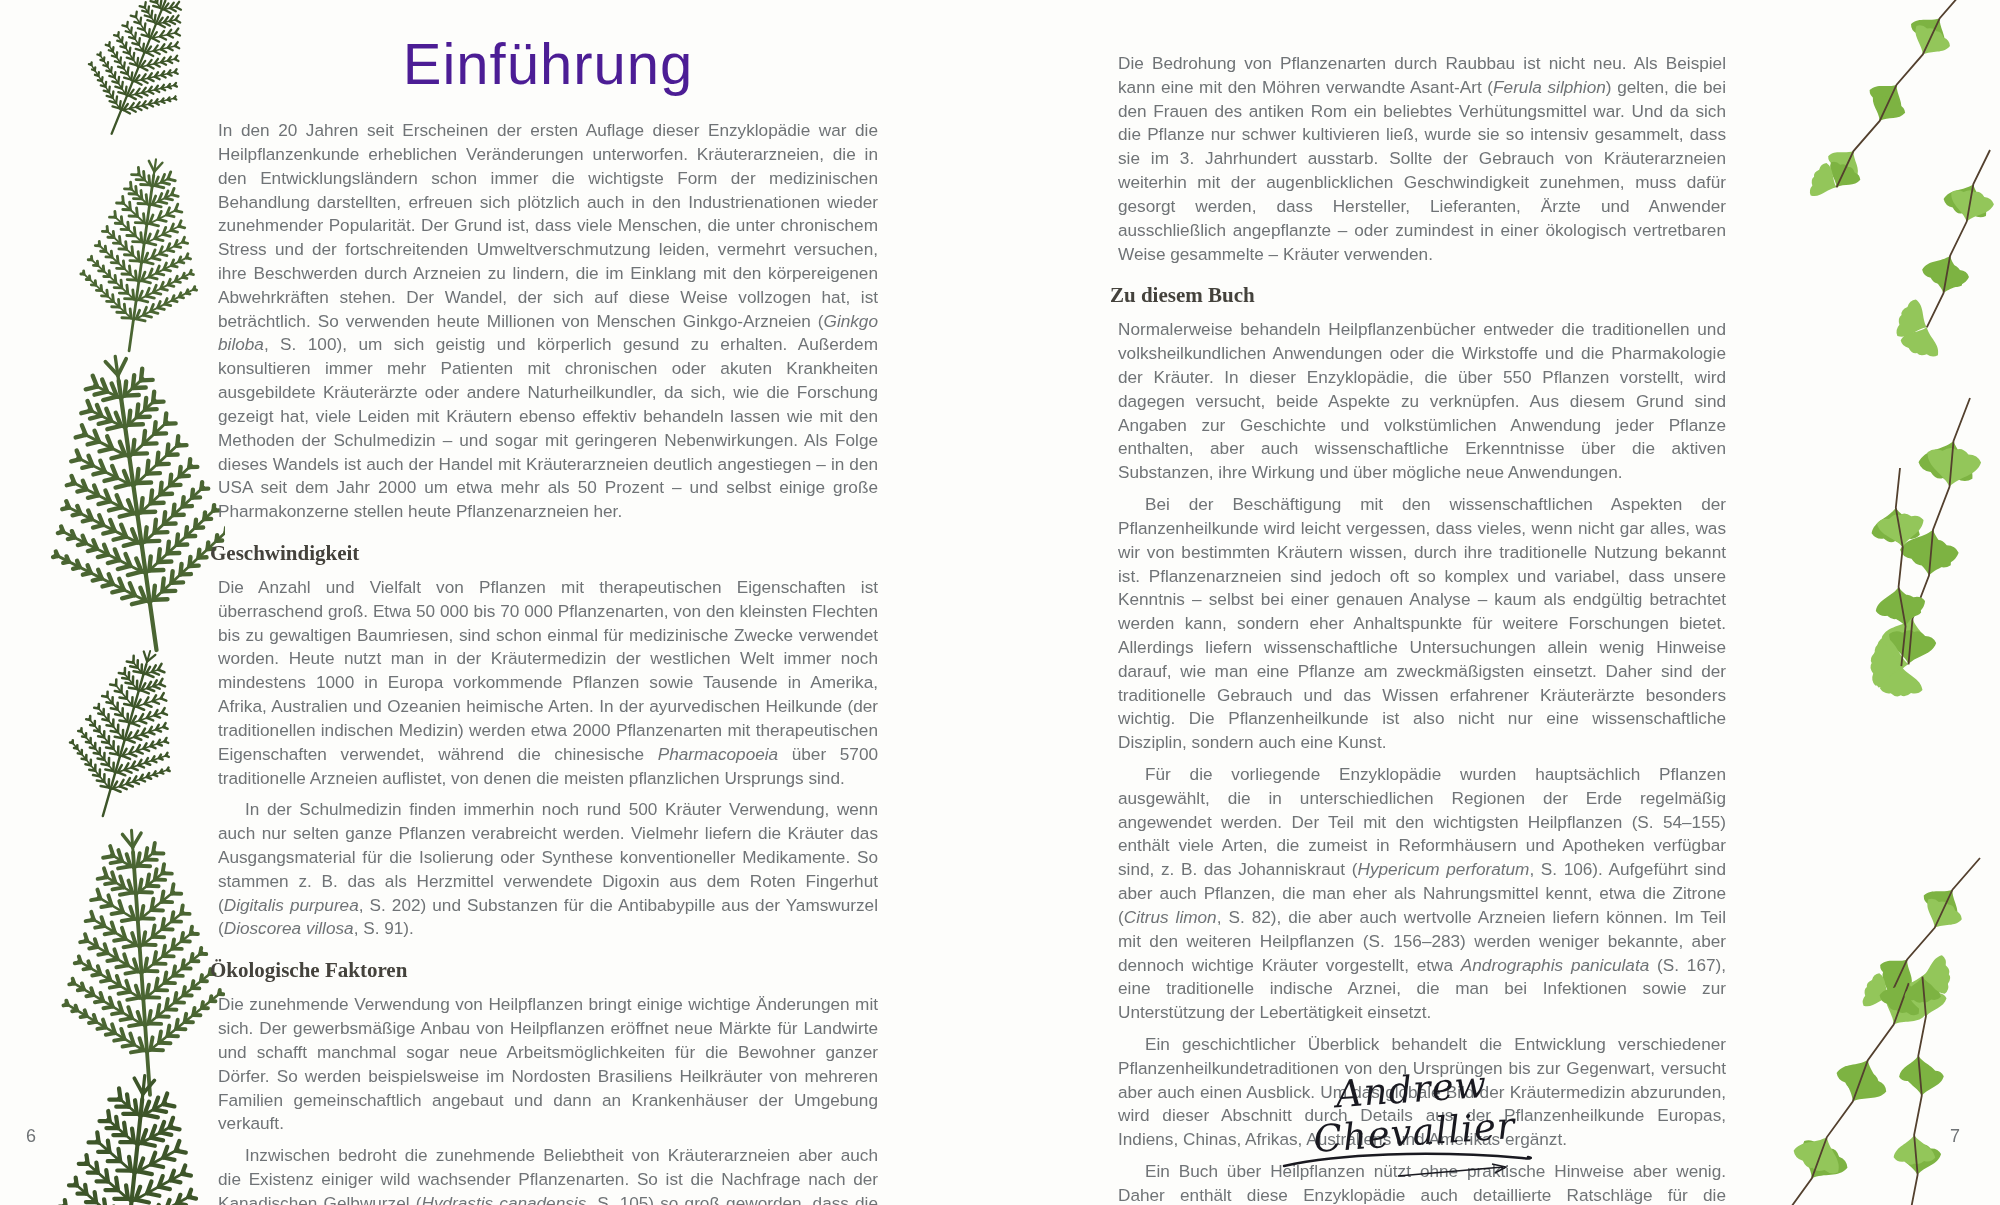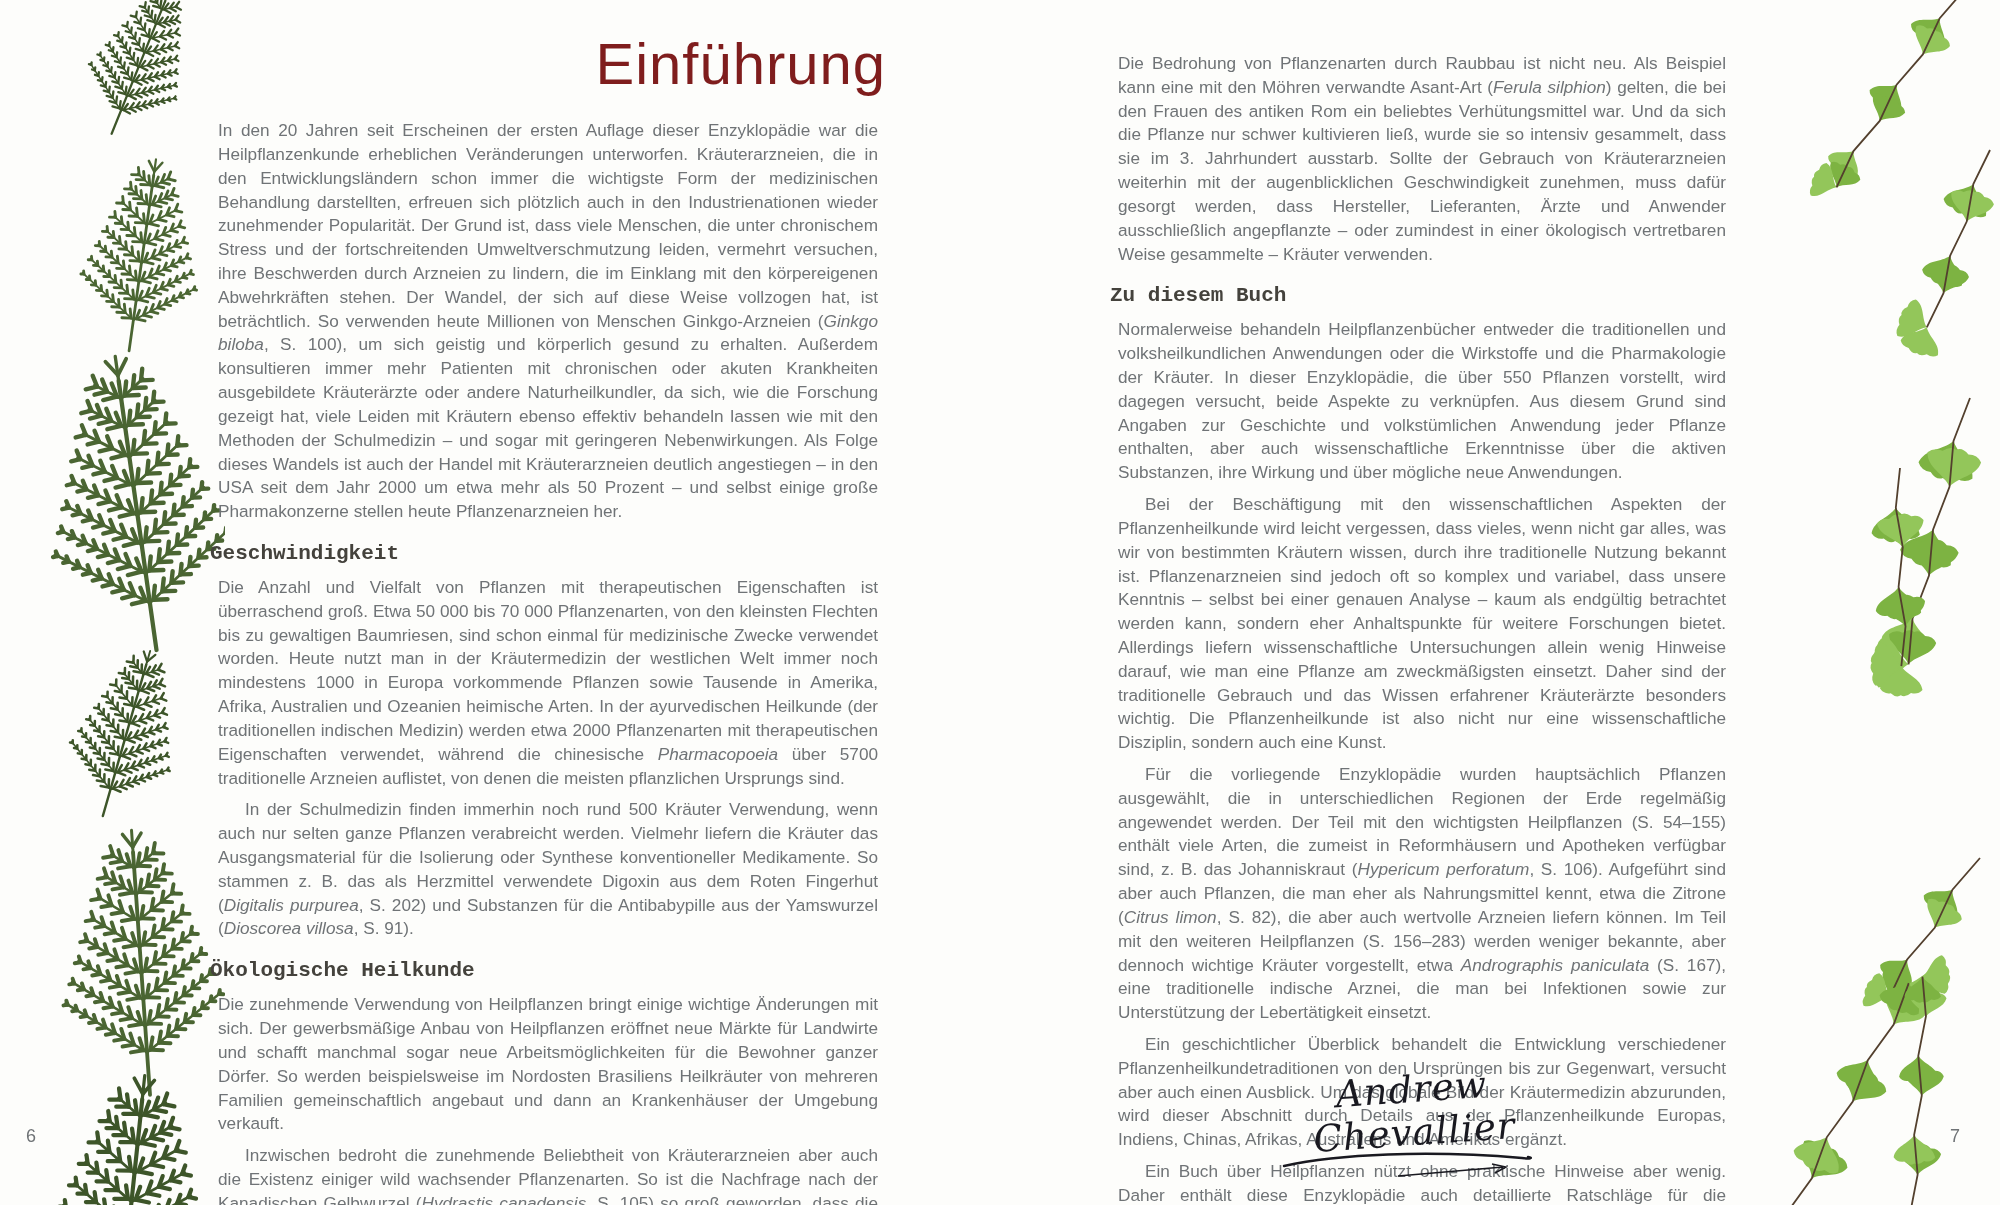--- a/index.html
+++ b/index.html
@@ -12,24 +12,24 @@
   .deco-right{left:1728px;width:272px;height:1205px}
 
   .col{position:absolute;color:#6f7376;font-size:17.2px;line-height:1.385;
        text-align:justify;hyphens:auto;-webkit-hyphens:auto}
   .col-left{left:210px;top:34px;width:676px}
   .col-right{left:1110px;top:44px;width:624px}
 
   h1.title{
     font-family:"Liberation Sans",sans-serif;font-weight:300;
     font-size:58px;line-height:1.02;letter-spacing:1px;
-    color:#7f1d1d;margin:0 0 26px 0;text-align:right;
+    color:#4c1d95;margin:0 0 26px 0;text-align:center;
   }
   h2.sec{
-    font-family:Liberation Mono, monospace;font-weight:700;
+    font-family:Liberation Serif, serif;font-weight:700;
     font-size:21px;color:#44423c;margin:15px 0 4px 0;text-align:left;
   }
   .para{margin:8px}
   .para.indent{text-indent:27px}
   .para i{font-style:italic}
 
   .pageno{position:absolute;font-size:18px;color:#6f7376}
   .pageno-left{left:26px;top:1126px}
   .pageno-right{left:1950px;top:1126px}
 
@@ -1496,21 +1496,21 @@
       </div>
   </section>
   <section>
     <h2 class="sec">Geschwindigkeit</h2>
     <div>
         <p class="para"><span>Die Anzahl und Vielfalt von Pflanzen mit therapeutischen Eigenschaften ist überraschend groß. Etwa 50 000 bis 70 000 Pflanzenarten, von den kleinsten Flechten bis zu gewaltigen Baumriesen, sind schon einmal für medizinische Zwecke verwendet worden. Heute nutzt man in der Kräutermedizin der westlichen Welt immer noch mindestens 1000 in Europa vorkommende Pflanzen sowie Tausende in Amerika, Afrika, Australien und Ozeanien heimische Arten. In der ayurvedischen Heilkunde (der traditionellen indischen Medizin) werden etwa 2000 Pflanzenarten mit therapeutischen Eigenschaften verwendet, während die chinesische </span><i>Pharmacopoeia</i><span> über 5700 traditionelle Arzneien auflistet, von denen die meisten pflanzlichen Ursprungs sind.</span></p>
         <p class="para indent"><span>In der Schulmedizin finden immerhin noch rund 500 Kräuter Verwendung, wenn auch nur selten ganze Pflanzen verabreicht werden. Vielmehr liefern die Kräuter das Ausgangsmaterial für die Isolierung oder Synthese konventioneller Medikamente. So stammen z. B. das als Herzmittel verwendete Digoxin aus dem Roten Fingerhut (</span><i>Digitalis purpurea</i><span>, S. 202) und Substanzen für die Antibabypille aus der Yamswurzel (</span><i>Dioscorea villosa</i><span>, S. 91).</span></p>
       </div>
   </section>
   <section>
-    <h2 class="sec">Ökologische Heilkunde</h2>
+    <h2 class="sec">Ökologische Faktoren</h2>
     <div>
         <p class="para"><span>Die zunehmende Verwendung von Heilpflanzen bringt einige wichtige Änderungen mit sich. Der gewerbsmäßige Anbau von Heilpflanzen eröffnet neue Märkte für Landwirte und schafft manchmal sogar neue Arbeitsmöglichkeiten für die Bewohner ganzer Dörfer. So werden beispielsweise im Nordosten Brasiliens Heilkräuter von mehreren Familien gemeinschaftlich angebaut und dann an Krankenhäuser der Umgebung verkauft.</span></p>
         <p class="para indent"><span>Inzwischen bedroht die zunehmende Beliebtheit von Kräuterarzneien aber auch die Existenz einiger wild wachsender Pflanzenarten. So ist die Nachfrage nach der Kanadischen Gelbwurzel (</span><i>Hydrastis canadensis</i><span>, S. 105) so groß geworden, dass die früher in Nordamerika sehr häufige Art durch übermäßige Sammeltätigkeit sogar vom Aussterben bedroht ist. Außerdem kostet ein Kilo heute rund 220,– €. Und dieses Beispiel ist keineswegs ein Einzelfall, denn inzwischen sind viele auf unserem Planeten wachsende Pflanzen in ihrer Existenz gefährdet.</span></p>
       </div>
   </section>
 </div>
 <div class="pageno pageno-left">6</div>
 
 <div class="col col-right">
   <section>

